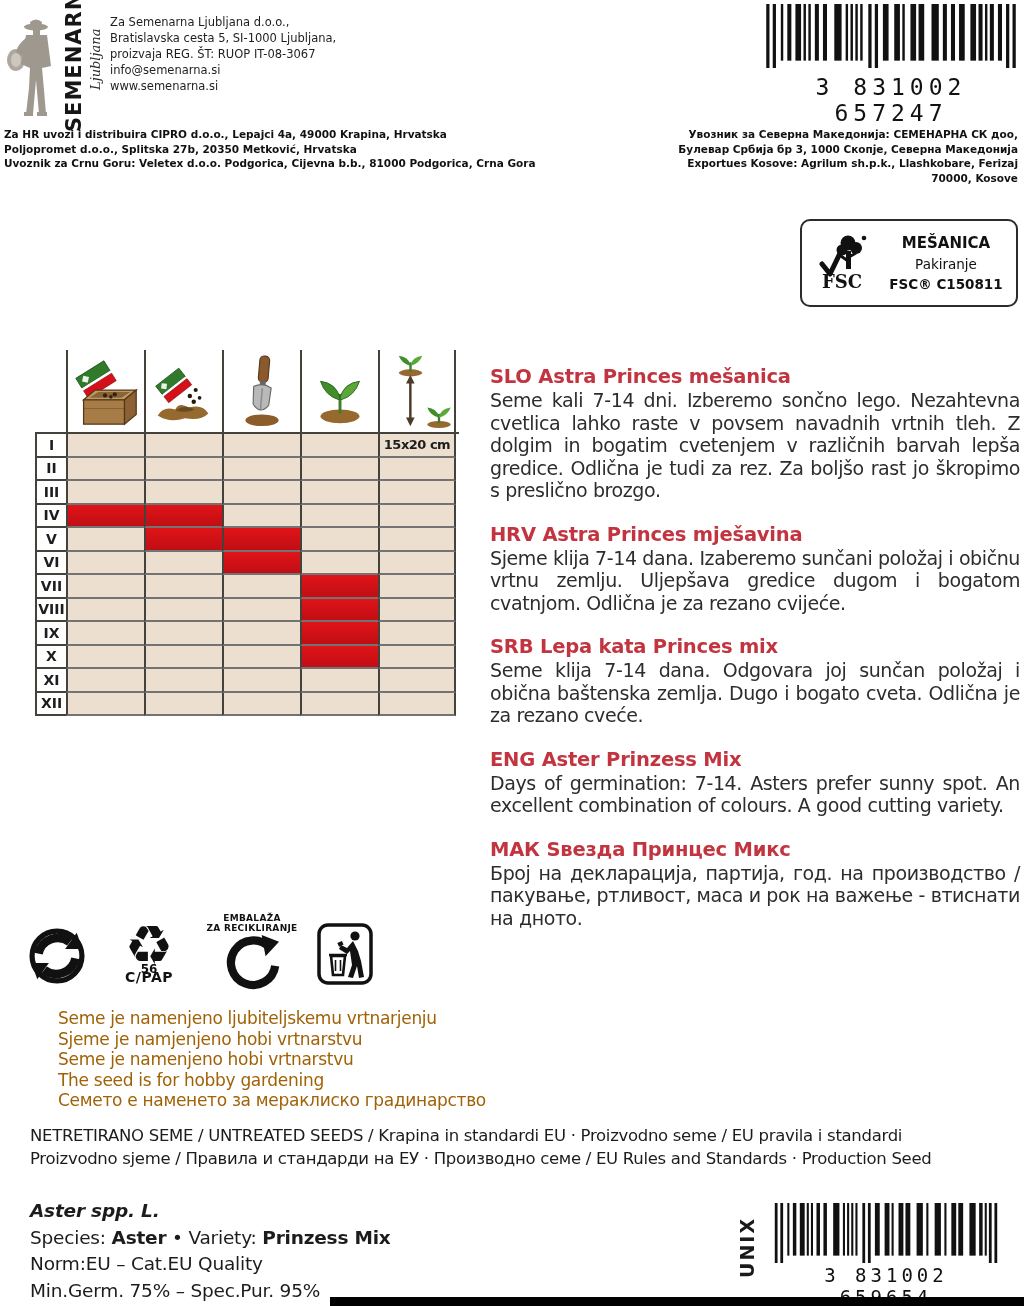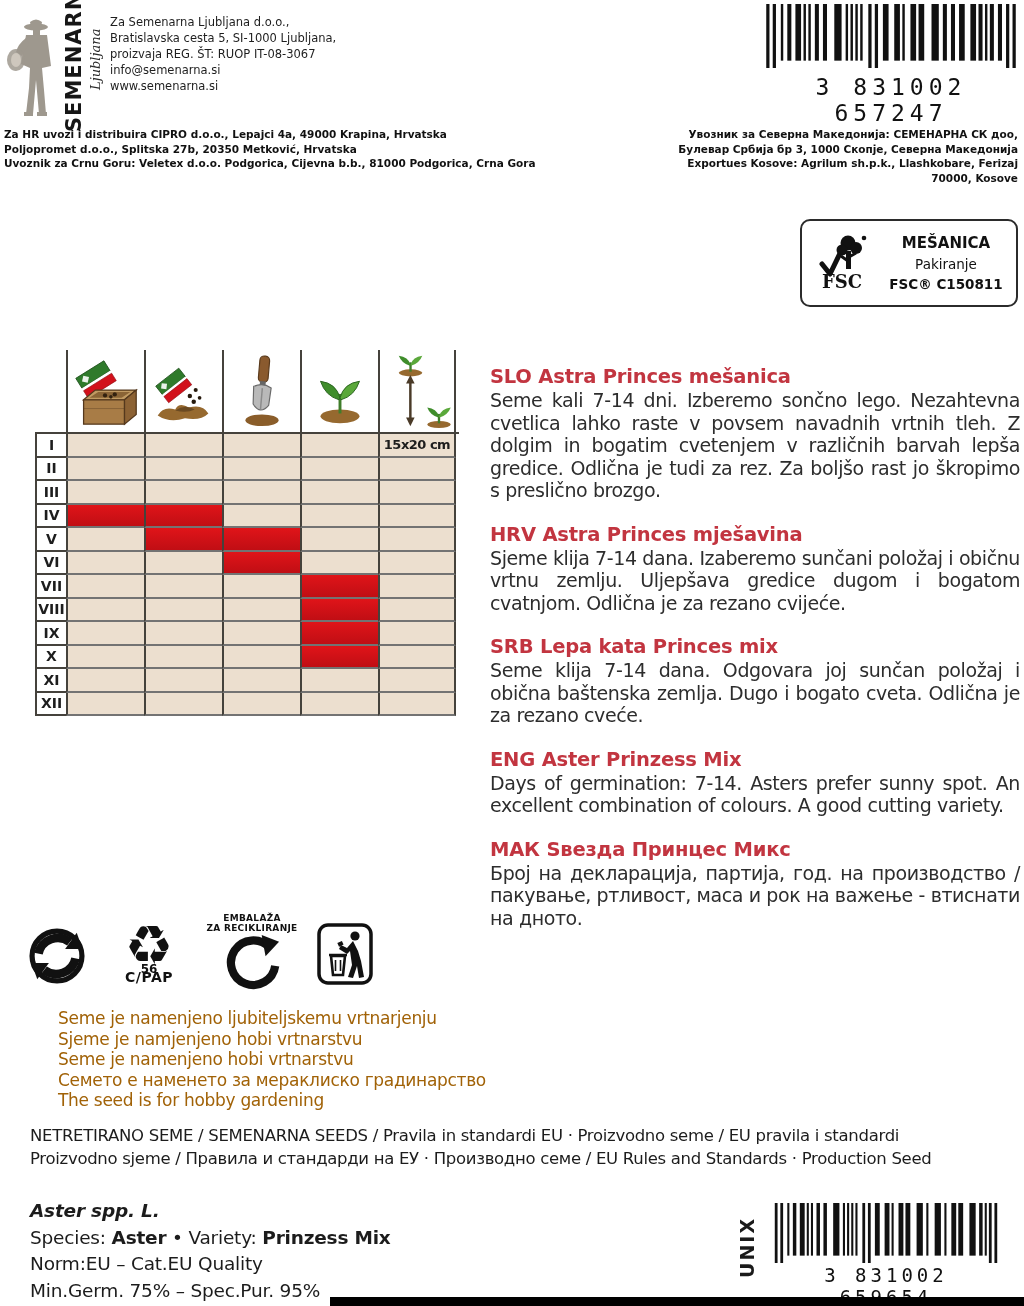--- a/index.html
+++ b/index.html
@@ -425,26 +425,26 @@
         <line x1="18.5" y1="37" x2="18.5" y2="48" stroke="#111" stroke-width="1.6"></line>
         <line x1="23.5" y1="37" x2="23.5" y2="48" stroke="#111" stroke-width="1.6"></line>
       </svg>
     </div>
   </div>
 
   <div class="hobby">
     <div>Seme je namenjeno ljubiteljskemu vrtnarjenju</div>
     <div>Sjeme je namjenjeno hobi vrtnarstvu</div>
     <div>Seme je namenjeno hobi vrtnarstvu</div>
+    <div>The seed is for hobby gardening</div>
     <div>Семето е наменето за мераклиско градинарство</div>
-    <div>The seed is for hobby gardening</div>
   </div>
 
   <div class="untreated">
-    <div>NETRETIRANO SEME / SEMENARNA SEEDS / Pravila in standardi EU · Proizvodno seme / EU pravila i standardi</div>
+    <div>NETRETIRANO SEME / UNTREATED SEEDS / Krapina in standardi EU · Proizvodno seme / EU pravila i standardi</div>
     <div>Proizvodno sjeme / Правила и стандарди на ЕУ · Производно семе / EU Rules and Standards · Production Seed</div>
   </div>
 
   <div class="product">
     <div class="latin">Aster spp. L.</div>
     <div><span>Species: </span><b>Aster</b><span> • </span><span>Variety: </span><b>Prinzess Mix</b></div>
     <div>Norm:EU – Cat.EU Quality</div>
     <div>Min.Germ. 75% – Spec.Pur. 95%</div>
   </div>
 

